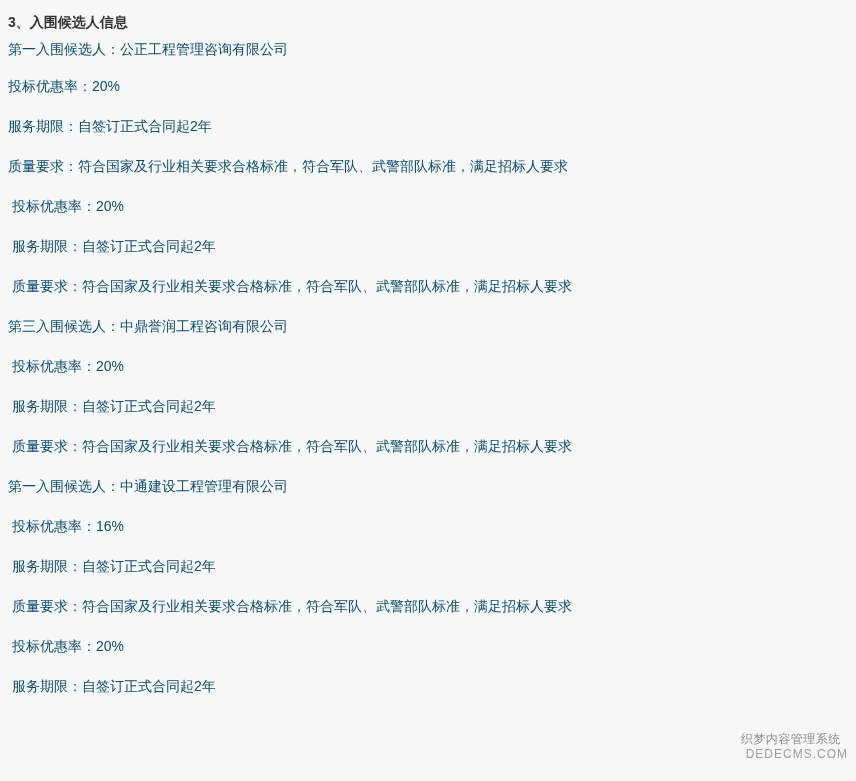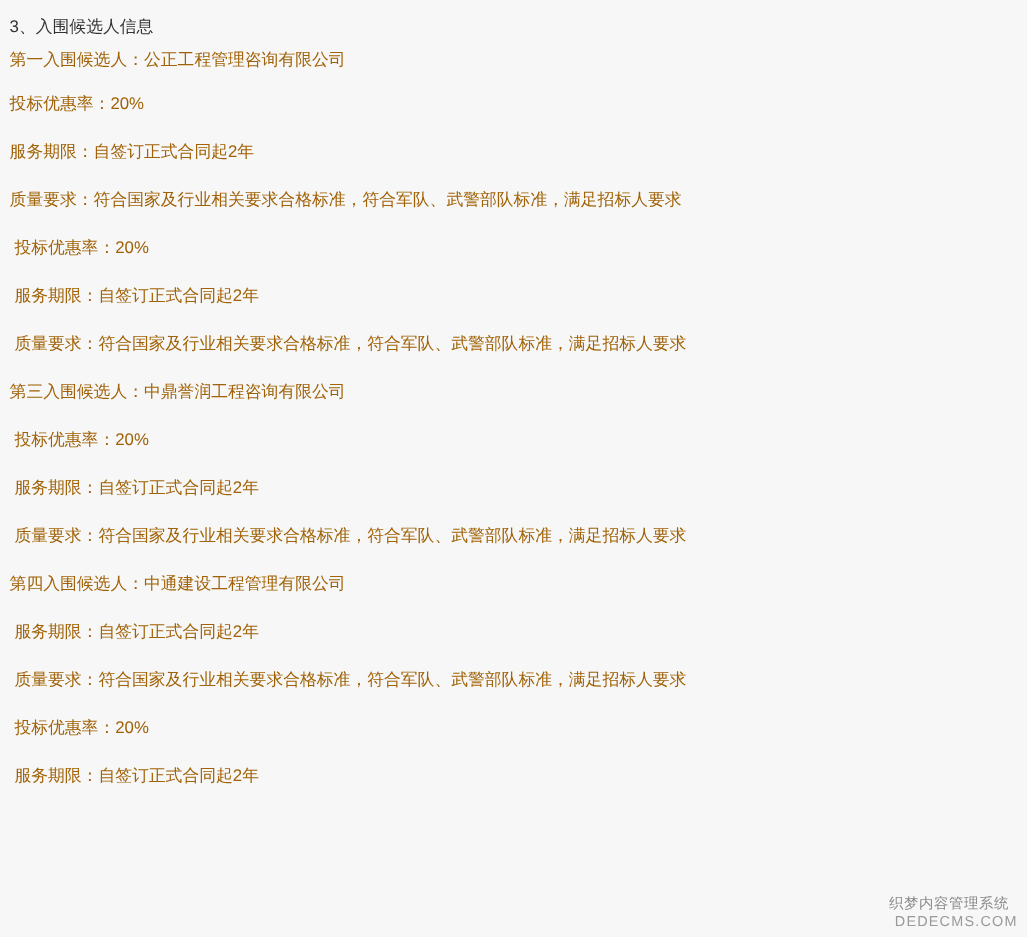--- a/index.html
+++ b/index.html
@@ -15,51 +15,51 @@
     overflow: hidden;
     position: relative;
   }
   #doc {
     padding: 0 8px;
     box-sizing: border-box;
   }
   .line {
     font-size: 14px;
     line-height: 20px;
-    color: #a16207;
+    color: #0c4a6e;
     white-space: pre;
     margin: 0;
     padding: 0;
   }
   .block-title {
     margin: 6px 0 0 0;
     padding-top: 6px;
     font-size: 14px;
     line-height: 20px;
     color: #333333;
-    font-weight: normal;
+    font-weight: bold;
     white-space: pre;
   }
   .para {
     margin: 0;
     padding: 0;
     height: 40px;
     display: flex;
     align-items: center;
   }
   .para.first {
     height: 34px;
   }
   .indent {
     padding-left: 4px;
   }
   .watermark {
     position: absolute;
     right: 8px;
-    bottom: 6px;
+    bottom: 20px;
     text-align: center;
     user-select: none;
   }
   .wm-cn {
     font-size: 12px;
     line-height: 15px;
     color: #8a8a8a;
     letter-spacing: 0.5px;
     white-space: pre;
   }
@@ -108,21 +108,24 @@
     <span class="line indent">投标优惠率：20%</span>
   </div>
   <div class="para">
     <span class="line indent">服务期限：自签订正式合同起2年</span>
   </div>
   <div class="para">
     <span class="line indent">质量要求：符合国家及行业相关要求合格标准，符合军队、武警部队标准，满足招标人要求</span>
   </div>
 
   <div class="para">
-    <span class="line">第四入围候选人：中通建设工程管理有限公司</span>
+    <span class="line">第一入围候选人：中通建设工程管理有限公司</span>
+  </div>
+  <div class="para">
+    <span class="line indent">投标优惠率：16%</span>
   </div>
   <div class="para">
     <span class="line indent">服务期限：自签订正式合同起2年</span>
   </div>
   <div class="para">
     <span class="line indent">质量要求：符合国家及行业相关要求合格标准，符合军队、武警部队标准，满足招标人要求</span>
   </div>
 
   <div class="para">
     <span class="line indent">投标优惠率：20%</span>

